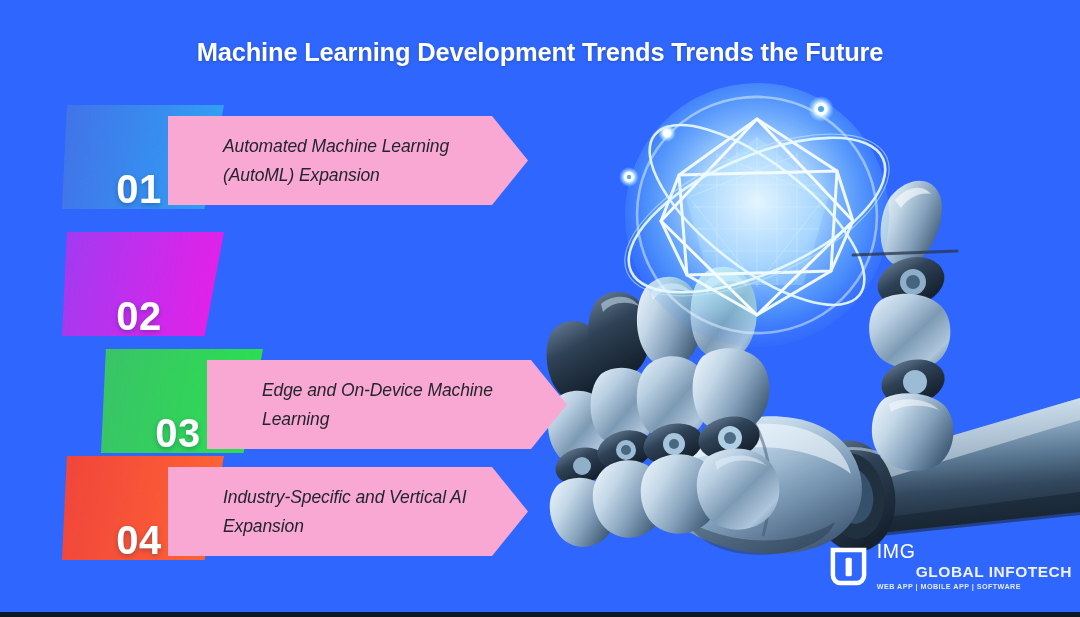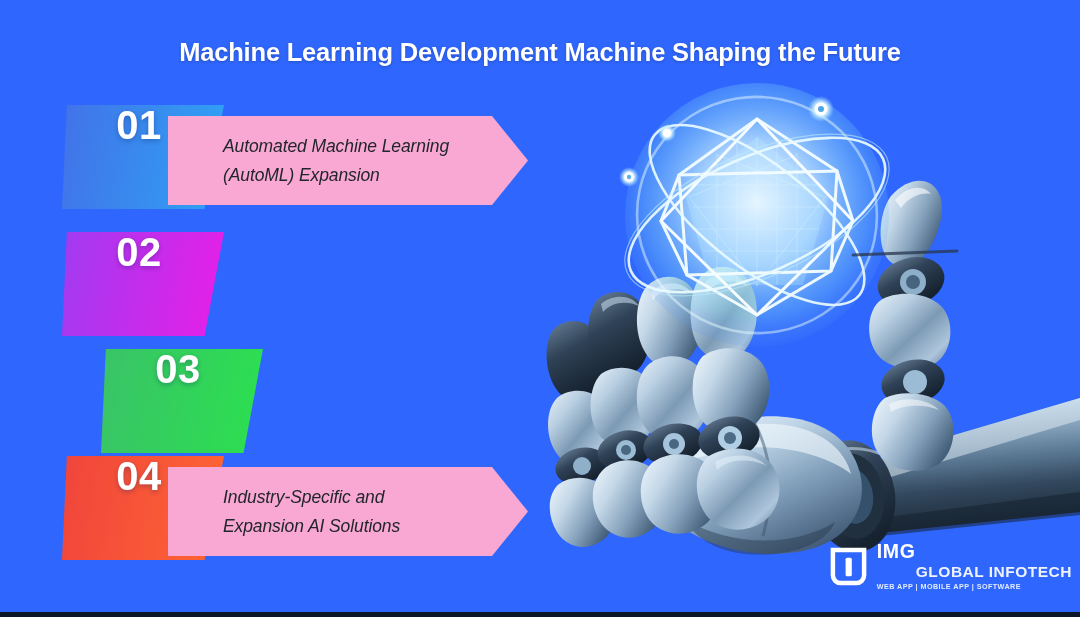--- a/index.html
+++ b/index.html
@@ -47,21 +47,21 @@
   .item-2 { top:228px; }
   .item-3 { top:345px;margin-left:39px; }
   .item-4 { top:452px; }
 
   
   .badge {
     position:absolute;
     left:62px; top:4px;
     width:162px; height:104px;
     clip-path:polygon(3% 0%, 100% 0%, 88% 100%, 0% 100%);
-    display:flex; align-items:flex-start; justify-content:center;
+    display:flex; align-items:flex-end; justify-content:center;
     filter:drop-shadow(0 4px 7px rgba(0,20,70,.30));
   }
   .badge .num {
     position:relative;
     left:-4px;
     font-size:40px;
     font-weight:800;
     color:#ffffff;
     letter-spacing:0.5px;
     text-shadow:0 2px 5px rgba(0,30,90,.30);
@@ -103,21 +103,21 @@
   
   .logo {
     position:absolute;
     right:8px; bottom:27px;
     z-index:35;
     display:flex; align-items:center; gap:9px;
   }
   .logo-mark { width:39px; height:39px; flex:none; }
   .logo-text { display:flex; flex-direction:column; line-height:1; }
   .logo-img {
-    font-size:19.5px; font-weight:700; color:#ffffff;
+    font-size:19.5px; font-weight:400; color:#ffffff;
     letter-spacing:0.6px;
   }
   .logo-global {
     font-size:15.5px; font-weight:600; color:#eef3ff;
     letter-spacing:0.5px; margin-top:2px;margin-left:39px;
   }
   .logo-tag {
     font-size:7.2px; font-weight:700; color:#e3ecff;
     letter-spacing:0.45px; margin-top:3.5px;
   }
@@ -303,21 +303,21 @@
           <circle cx="-128" cy="-38" r="10" fill="url(#dotGlow)"></circle>
           <circle cx="-128" cy="-38" r="5" fill="#ffffff"></circle>
           <circle cx="-128" cy="-38" r="2.2" fill="#5bb0ec"></circle>
         </g>
 
         <path d="M96,40 L200,36" stroke="#27364d" stroke-width="3" opacity="0.75" stroke-linecap="round"></path>
       </g>
     </svg>
   </div>
 
-  <div class="title">Machine Learning Development Machine Shaping the Future</div>
+  <div class="title">Machine Learning Development Trends Trends the Future</div>
 
   <div class="items">
 
     <div class="item item-1">
       <div class="badge" style="background:linear-gradient(100deg,#4272e8 0%,#2fa3f5 100%);">
         <span class="num">01</span>
       </div>
       <div class="banner">
         <span class="label">Automated Machine Learning (AutoML) Expansion</span>
       </div>
@@ -326,28 +326,31 @@
     <div class="item item-2">
       <div class="badge" style="background:linear-gradient(100deg,#a13bf0 0%,#e81fe8 100%);">
         <span class="num">02</span>
       </div>
     </div>
 
     <div class="item item-3">
       <div class="badge" style="background:linear-gradient(100deg,#3ac368 0%,#2be04f 100%);">
         <span class="num">03</span>
       </div>
+      <div class="banner">
+        <span class="label">Edge and On-Device Machine Learning</span>
+      </div>
     </div>
 
     <div class="item item-4">
       <div class="badge" style="background:linear-gradient(100deg,#f0453c 0%,#ff6533 100%);">
         <span class="num">04</span>
       </div>
       <div class="banner">
-        <span class="label">Industry-Specific and Expansion AI Solutions</span>
+        <span class="label">Industry-Specific and Vertical AI Expansion</span>
       </div>
     </div>
 
   </div>
 
   <div class="logo">
     <span class="logo-mark">
       <svg viewBox="0 0 40 40" xmlns="http://www.w3.org/2000/svg">
         <path d="M4,3 H36 V29 a8,8 0 0 1 -8,8 H12 a8,8 0 0 1 -8,-8 Z" fill="none" stroke="#ffffff" stroke-width="4.6"></path>
         <rect x="17" y="11" width="6.4" height="19" rx="1.6" fill="#ffffff"></rect>

